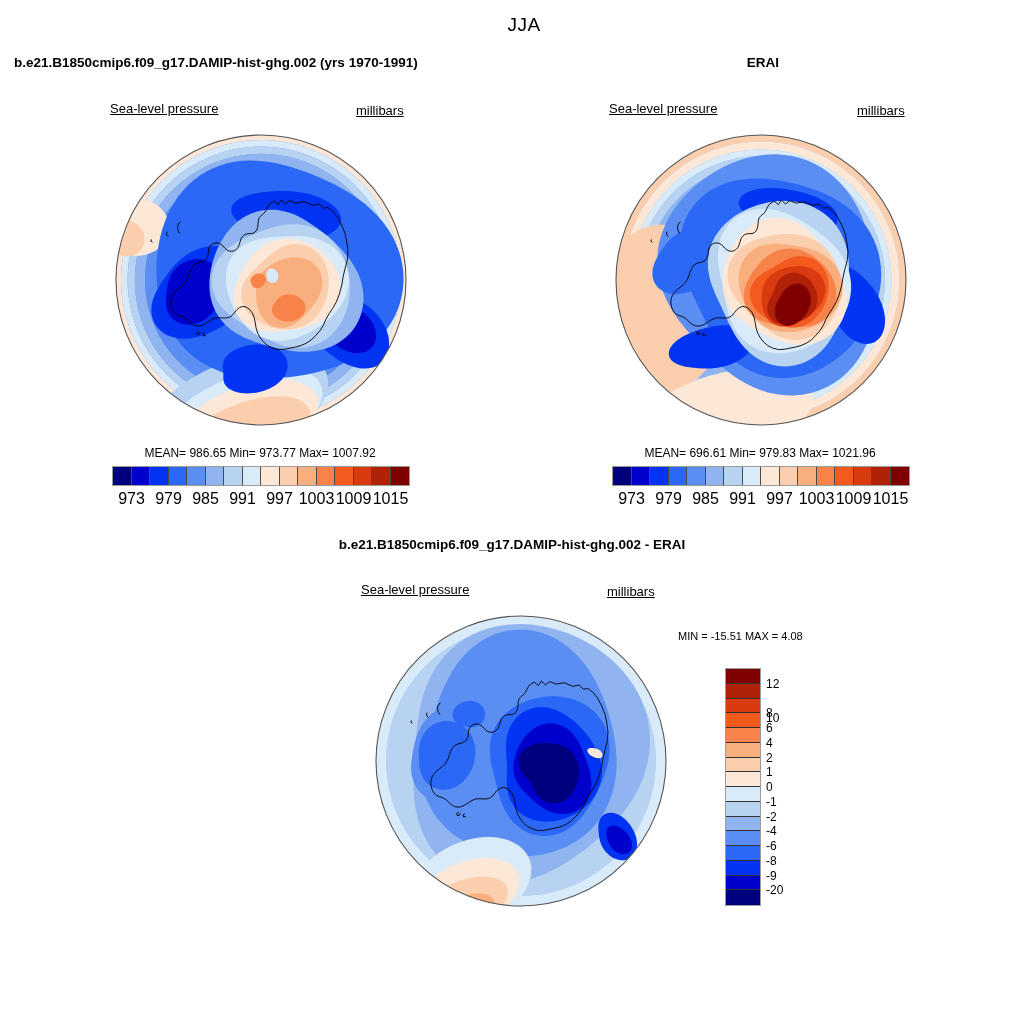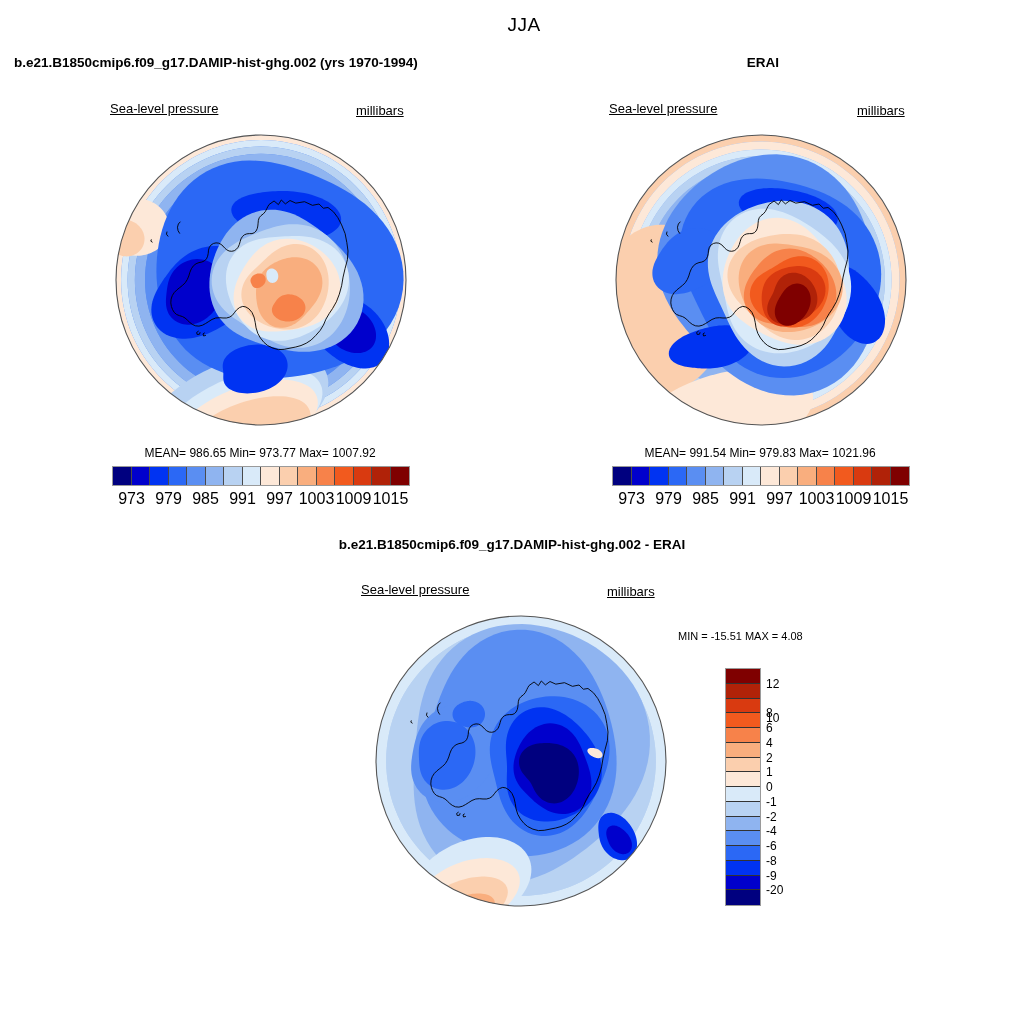--- a/index.html
+++ b/index.html
@@ -102,21 +102,21 @@
     white-space: nowrap;
   }
 
   .map-svg { display: block; }
 </style>
 </head>
 <body>
 
 <div class="abs" id="main-title">JJA</div>
 
-<div class="abs panel-title" style="left:14px; top:55px;">b.e21.B1850cmip6.f09_g17.DAMIP-hist-ghg.002 (yrs 1970-1994)</div>
+<div class="abs panel-title" style="left:14px; top:55px;">b.e21.B1850cmip6.f09_g17.DAMIP-hist-ghg.002 (yrs 1970-1991)</div>
 
 <div class="abs sub-label" style="left:110px; top:101px;">Sea-level pressure</div>
 <div class="abs sub-label" style="left:356px; top:103px;">millibars</div>
 
 <div class="abs" id="map-model" style="left:112px; top:131px;">
     <svg width="298" height="298" class="map-svg" viewBox="0 0 298 298">
       <defs>
         <clipPath id="map-model-clip">
           <circle cx="149" cy="149" r="145"></circle>
         </clipPath>
@@ -235,21 +235,21 @@
         <path d="M67.80,102.60L66.06,99.70L65.48,96.22L66.35,93.03L68.38,90.71" fill="none" stroke="#000000" stroke-width="0.9"></path>
         <path d="M56.20,105.50L54.46,103.18L55.04,100.57" fill="none" stroke="#000000" stroke-width="0.9"></path>
         <path d="M40.54,111.30L38.80,110.14L39.38,108.40" fill="none" stroke="#000000" stroke-width="0.9"></path>
         <path d="M86.65,200.04L84.62,201.49L85.20,203.52L87.52,203.23L88.10,201.20" fill="none" stroke="#000000" stroke-width="0.9"></path>
         <path d="M92.74,201.78L91.00,202.94L91.58,204.97L93.90,204.39" fill="none" stroke="#000000" stroke-width="0.9"></path>
       </g>
       <circle cx="149" cy="149" r="145" fill="none" stroke="#555555" stroke-width="1.1"></circle>
     </svg>
   </div>
 
-<div class="abs stats-line" style="left:610px; top:446px; width:300px;">MEAN= 991.54  Min= 979.83  Max= 1021.96</div>
+<div class="abs stats-line" style="left:610px; top:446px; width:300px;">MEAN= 696.61  Min= 979.83  Max= 1021.96</div>
 
 <div class="abs" id="cbar-obs-wrap" style="left:612px; top:466px;">
   <div class="cbar-h" id="cbar-obs" style="width:296px;">
       <div class="cell" style="background: rgb(0, 0, 127); width: 18.5px;"></div>
       <div class="cell" style="background: rgb(0, 0, 204); width: 18.5px;"></div>
       <div class="cell" style="background: rgb(0, 51, 242); width: 18.5px;"></div>
       <div class="cell" style="background: rgb(43, 104, 245); width: 18.5px;"></div>
       <div class="cell" style="background: rgb(90, 142, 242); width: 18.5px;"></div>
       <div class="cell" style="background: rgb(143, 180, 240); width: 18.5px;"></div>
       <div class="cell" style="background: rgb(184, 210, 242); width: 18.5px;"></div>

